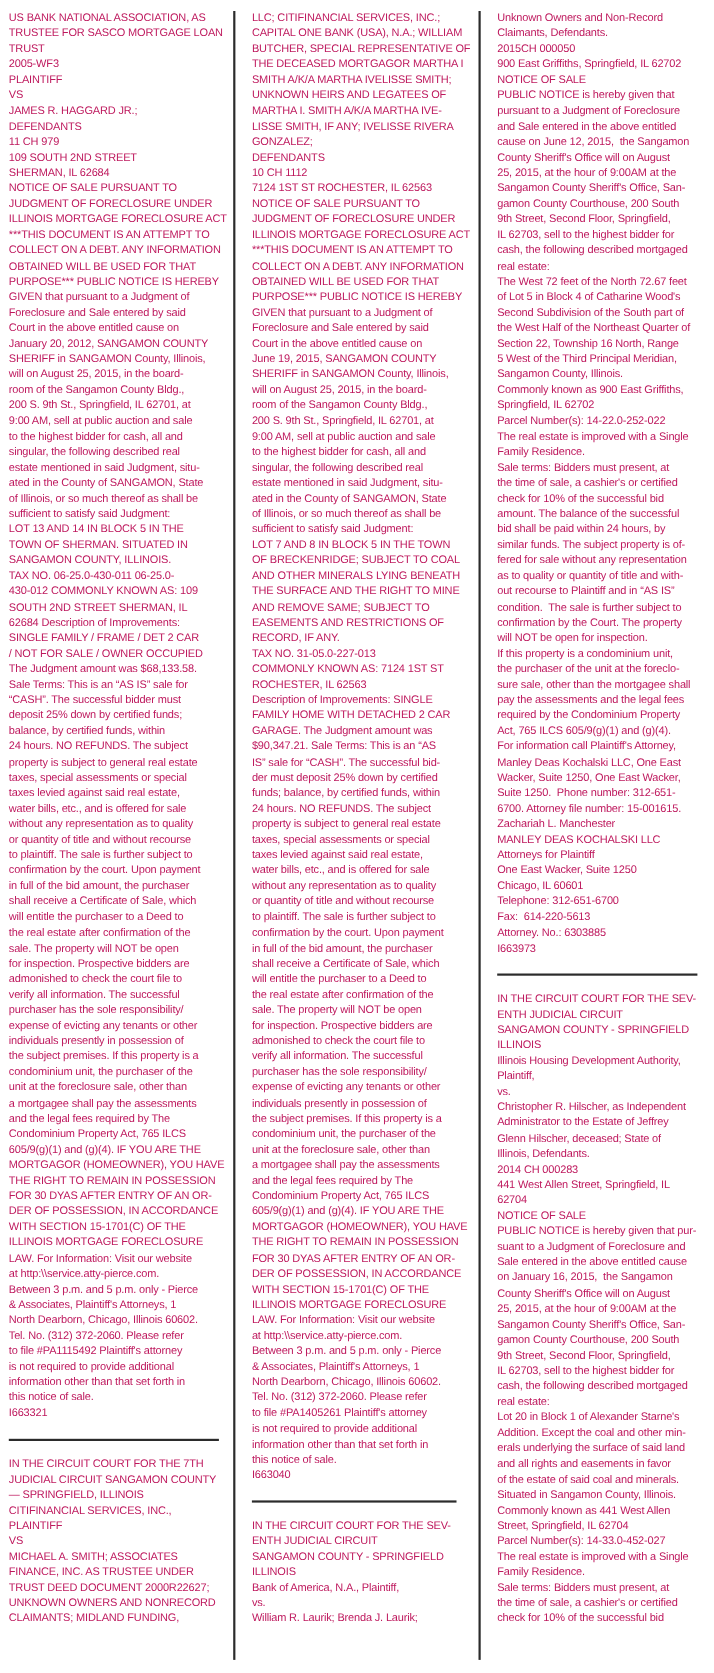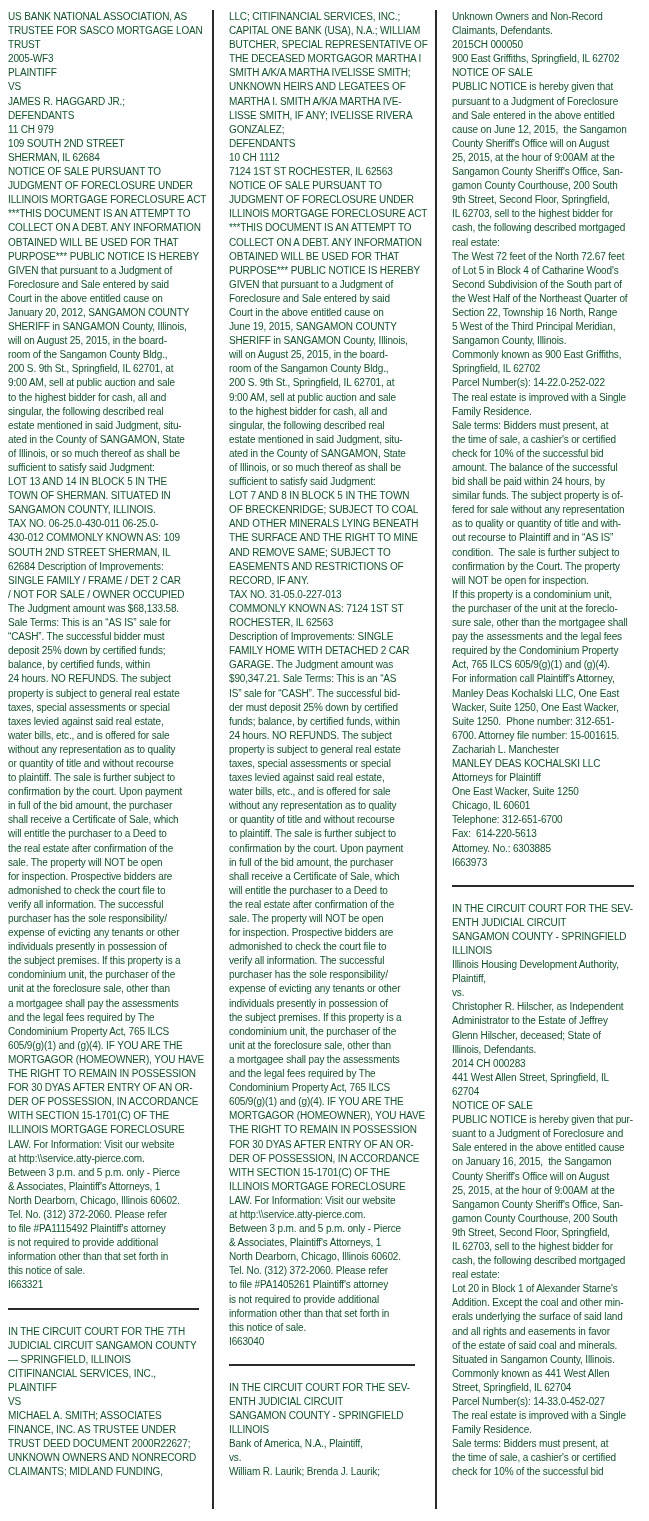--- a/index.html
+++ b/index.html
@@ -9,21 +9,21 @@
   }
   .page {
     position: relative;
     width: 649px;
     height: 1521px;
     background: #ffffff;
     box-sizing: border-box;
     display: flex;
     padding: 10px 0 8px 8px;
     font-family: "Liberation Sans", "DejaVu Sans", sans-serif;
-    color: #14532d;
+    color: #be185d;
   }
   .col {
     box-sizing: border-box;
     overflow: visible;
   }
   .col-1 { width: 197px; }
   .col-2 { width: 192px; }
   .col-3 { width: 188px; }
   .vrule {
     width: 2px;

